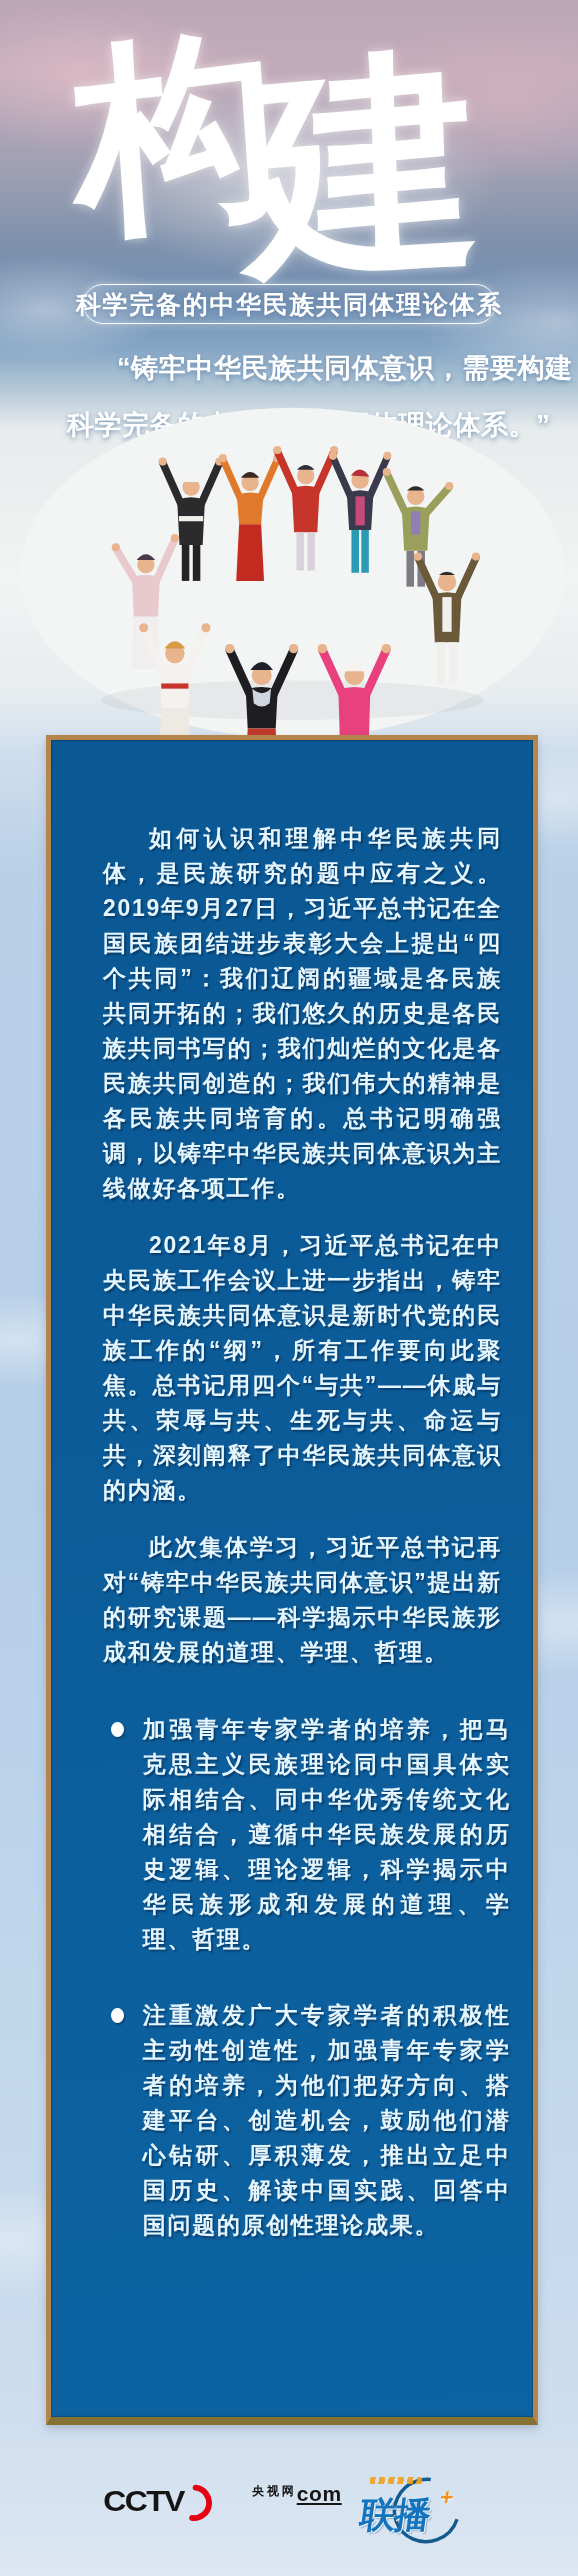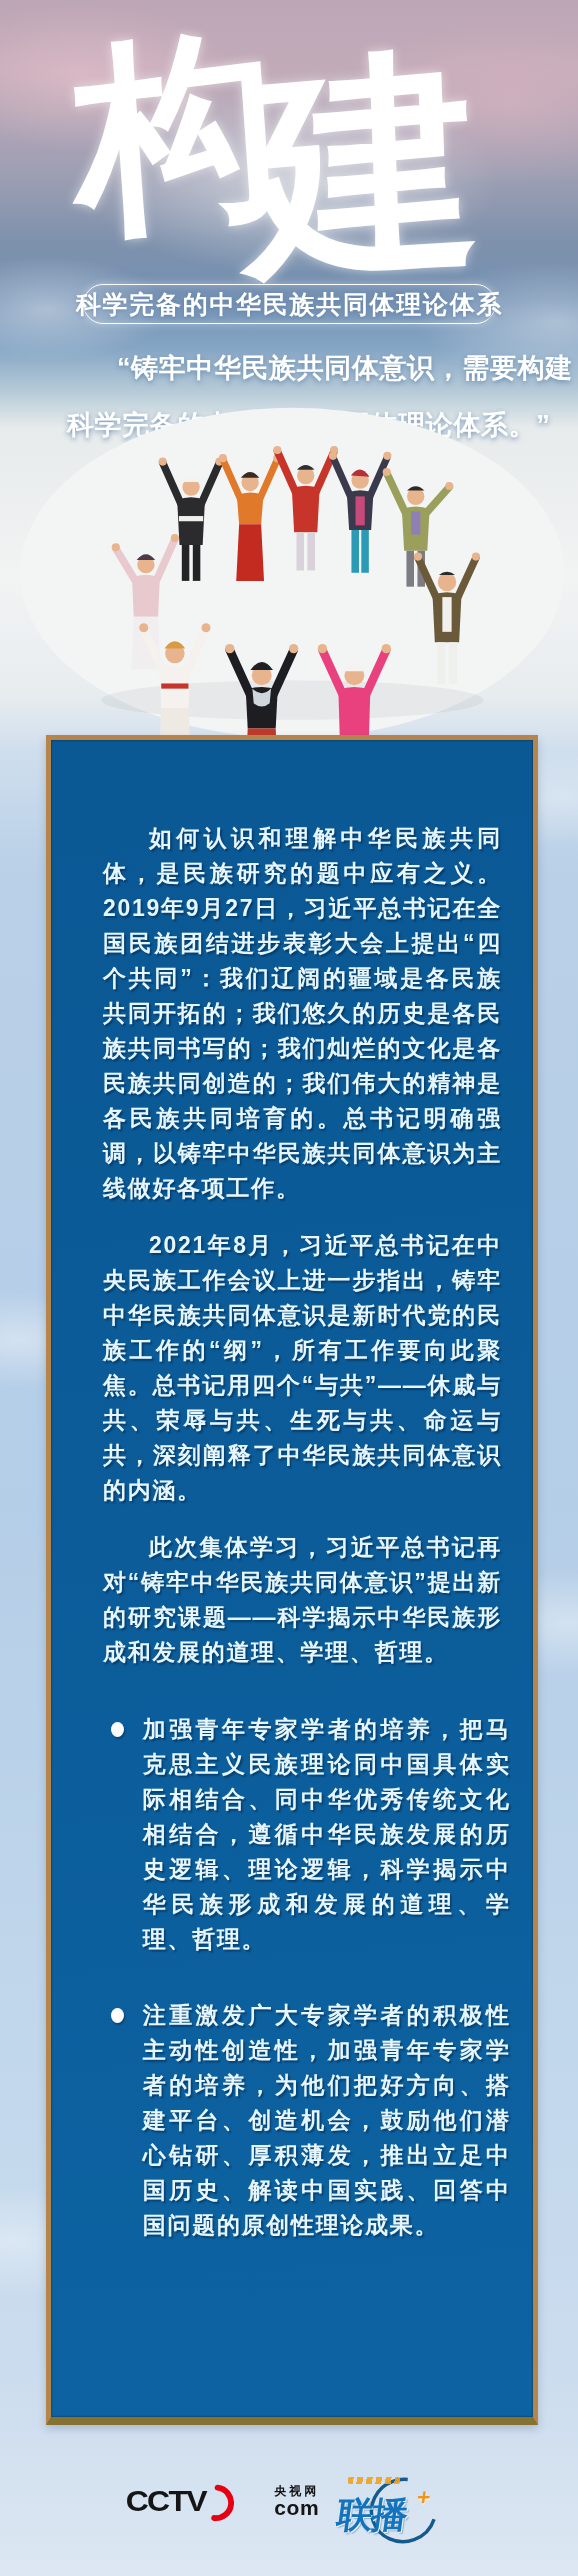--- a/index.html
+++ b/index.html
@@ -52,23 +52,23 @@
   .bullet .dot{flex:none;width:13.3px;height:15.6px;border-radius:50%;background:#fdfdfd;
                margin:9.8px 18.5px 0 8px;box-shadow:1.2px 1.7px 1.7px rgba(0,25,50,.4);}
   .bullet p{width:368px;}
   
   .footer{position:absolute;left:0;top:2479px;width:579px;height:69px;
           display:flex;align-items:flex-start;justify-content:center;gap:18px;}
   .cctv{display:flex;align-items:flex-start;margin-top:7px;}
   .cctv-word{color:#151515;font-size:32px;font-weight:900;letter-spacing:-1.7px;line-height:30px;
              transform:scaleY(.92);}
   .swoosh{margin:-3.5px 1.2px 0 1.2px;}
-  .cctv-col{display:flex;flex-direction:column;margin-top:-2.3px;margin-left:39px;}
+  .cctv-col{display:flex;margin-top:-2.3px;margin-left:39px;}
   .cctv-cn{color:#151515;font-size:12px;font-weight:bold;letter-spacing:2.9px;line-height:14px;}
-  .cctv-domain{color:#151515;font-size:21px;font-weight:bold;line-height:19.7px;letter-spacing:0.6px;}
+  .cctv-domain{color:#151515;font-size:21px;font-weight:bold;line-height:19.7px;letter-spacing:0.6px;text-decoration:underline;}
   .lianbo{position:relative;width:116px;height:69px;margin-top:-3.5px;}
   .lianbo-ring{position:absolute;left:30px;top:0;}
   .lianbo-word{position:absolute;left:0;top:15px;color:#1374bd;font-size:36px;font-weight:900;
                transform:skewX(-8deg);letter-spacing:-1.2px;
                text-shadow:1.2px 1.2px 0 rgba(255,255,255,.85),2.3px 2.3px 1.2px rgba(20,80,130,.35);}
   .lianbo-plus{position:absolute;left:80px;top:8px;color:#f0941e;font-size:23px;font-weight:900;
                transform:skewX(-8deg);text-shadow:0.6px 0.6px 0 #fff;}
   .lianbo-marks{position:absolute;left:10.4px;top:1.2px;width:52px;height:7px;
                 background:repeating-linear-gradient(100deg,#f0a21e 0 5.8px,rgba(0,0,0,0) 5.8px 9.3px);
                 border-radius:1.7px;opacity:.9;}

